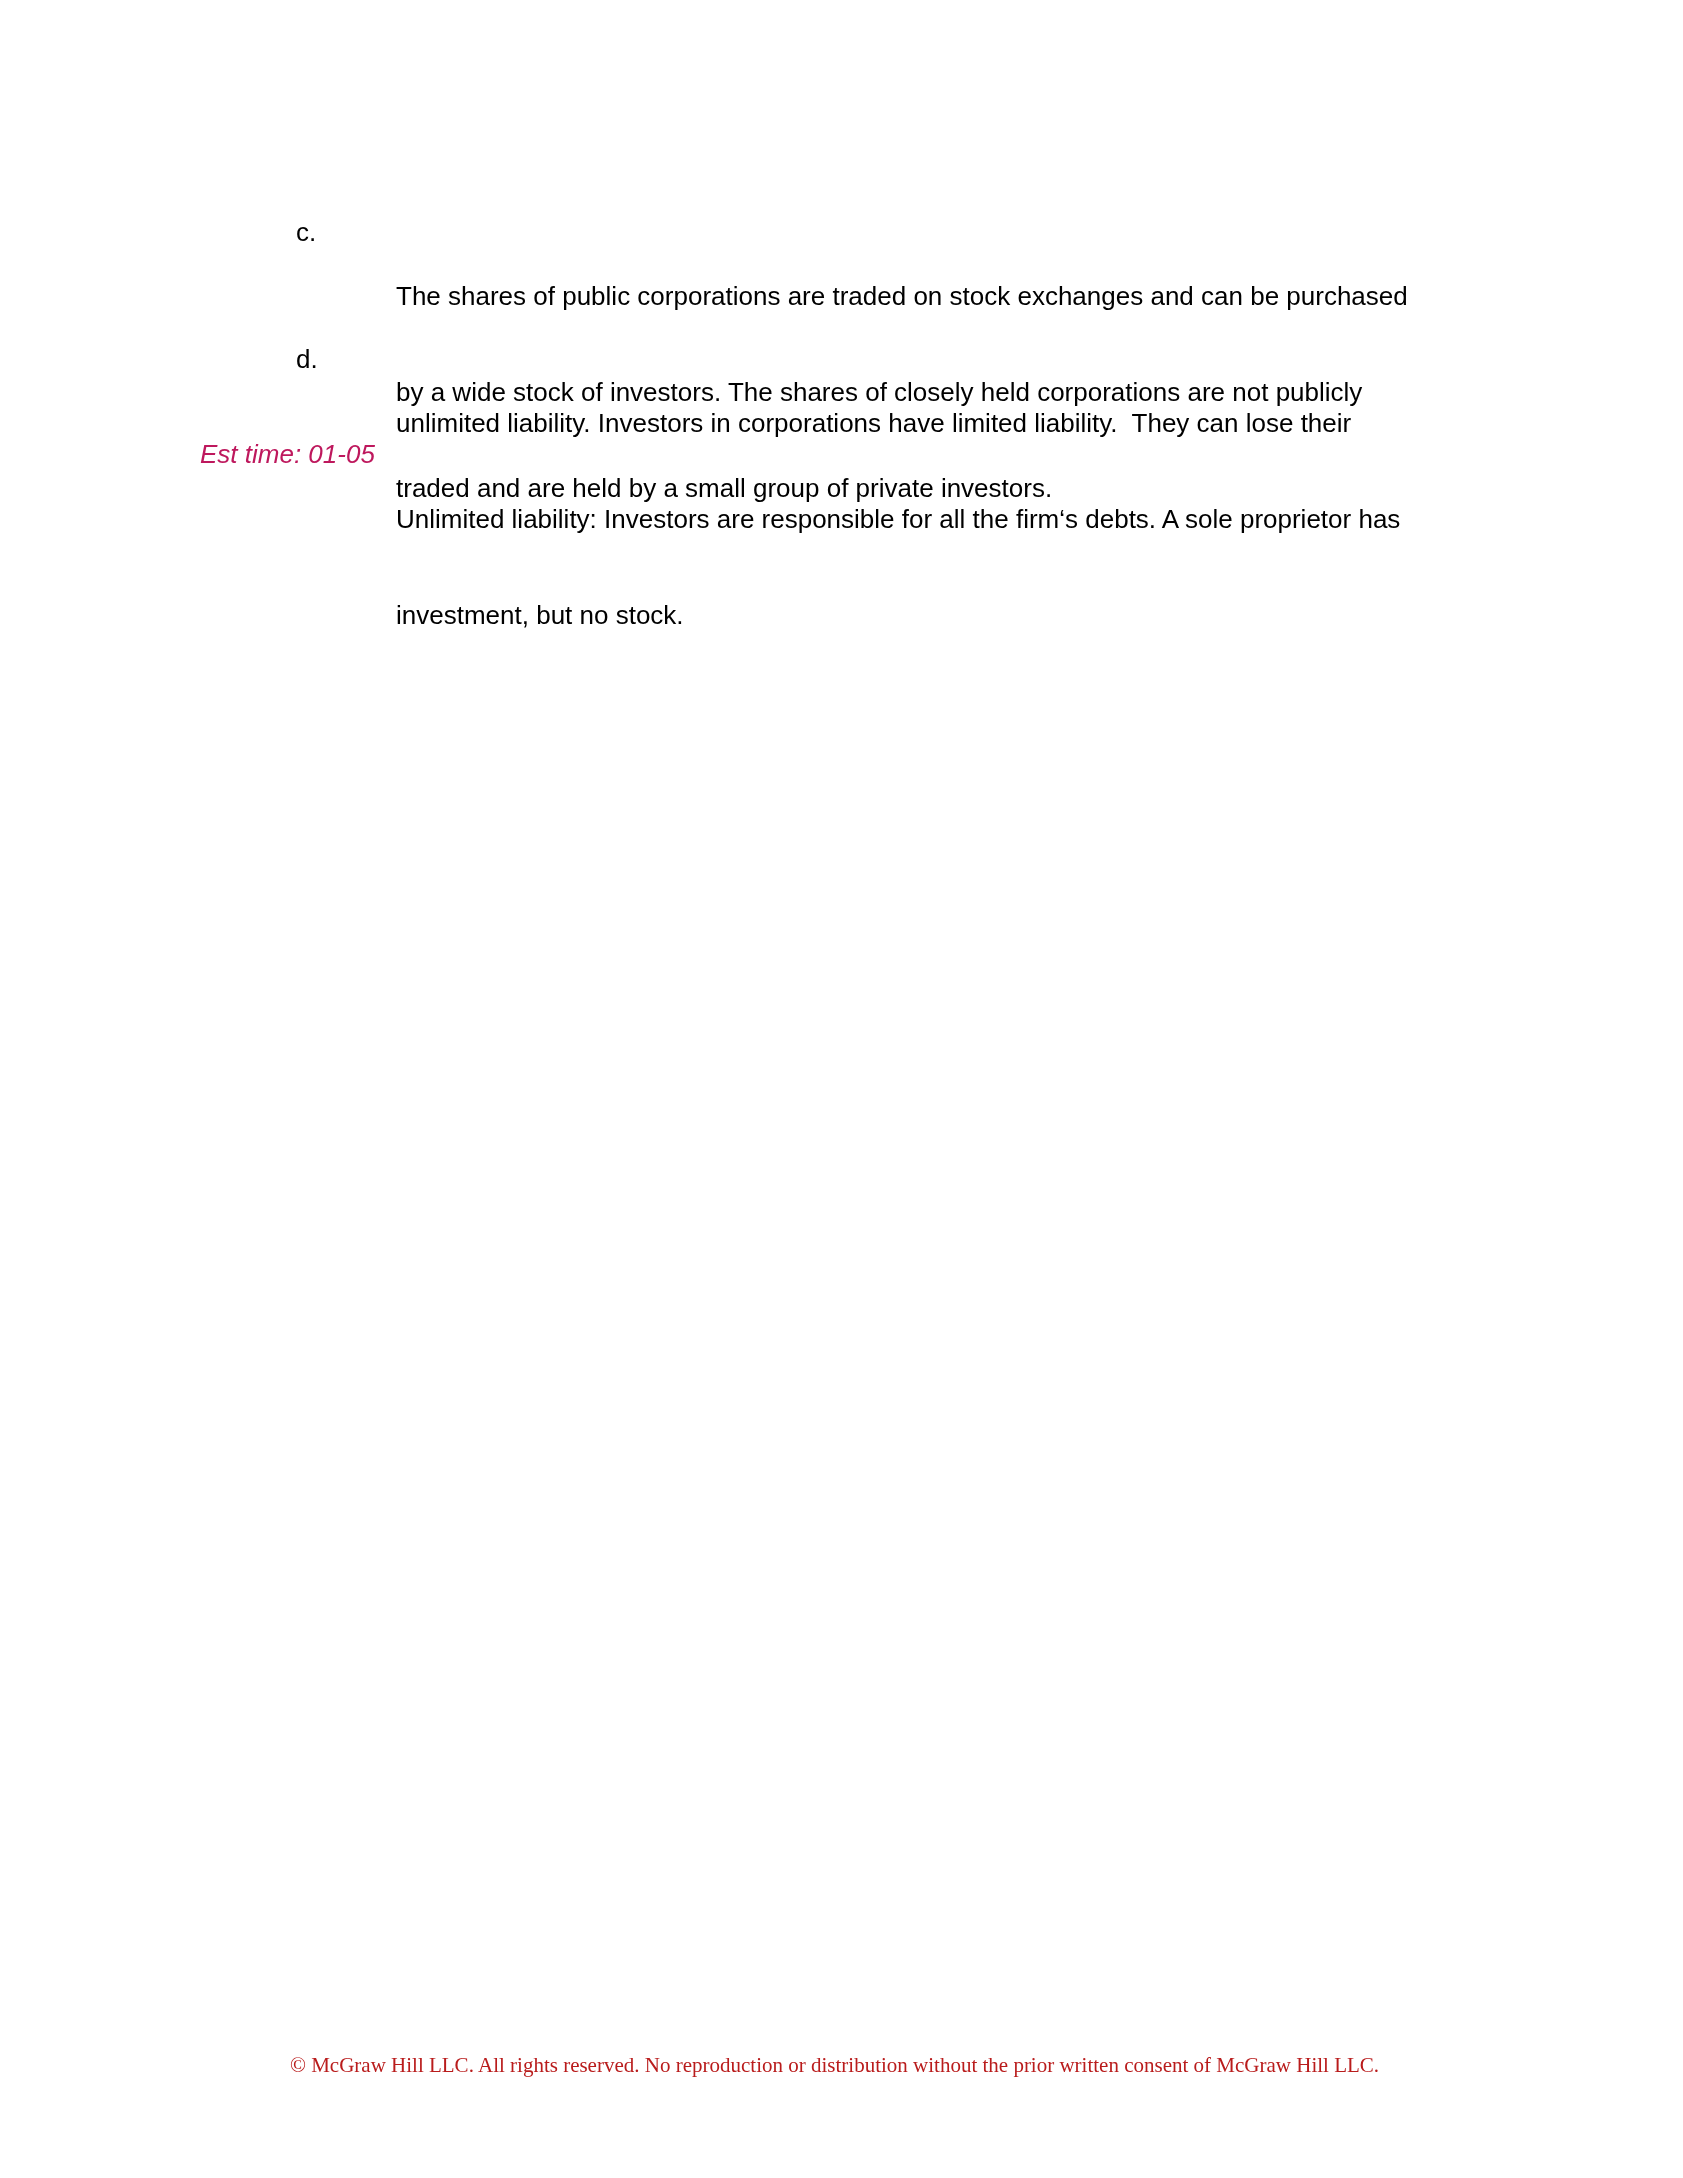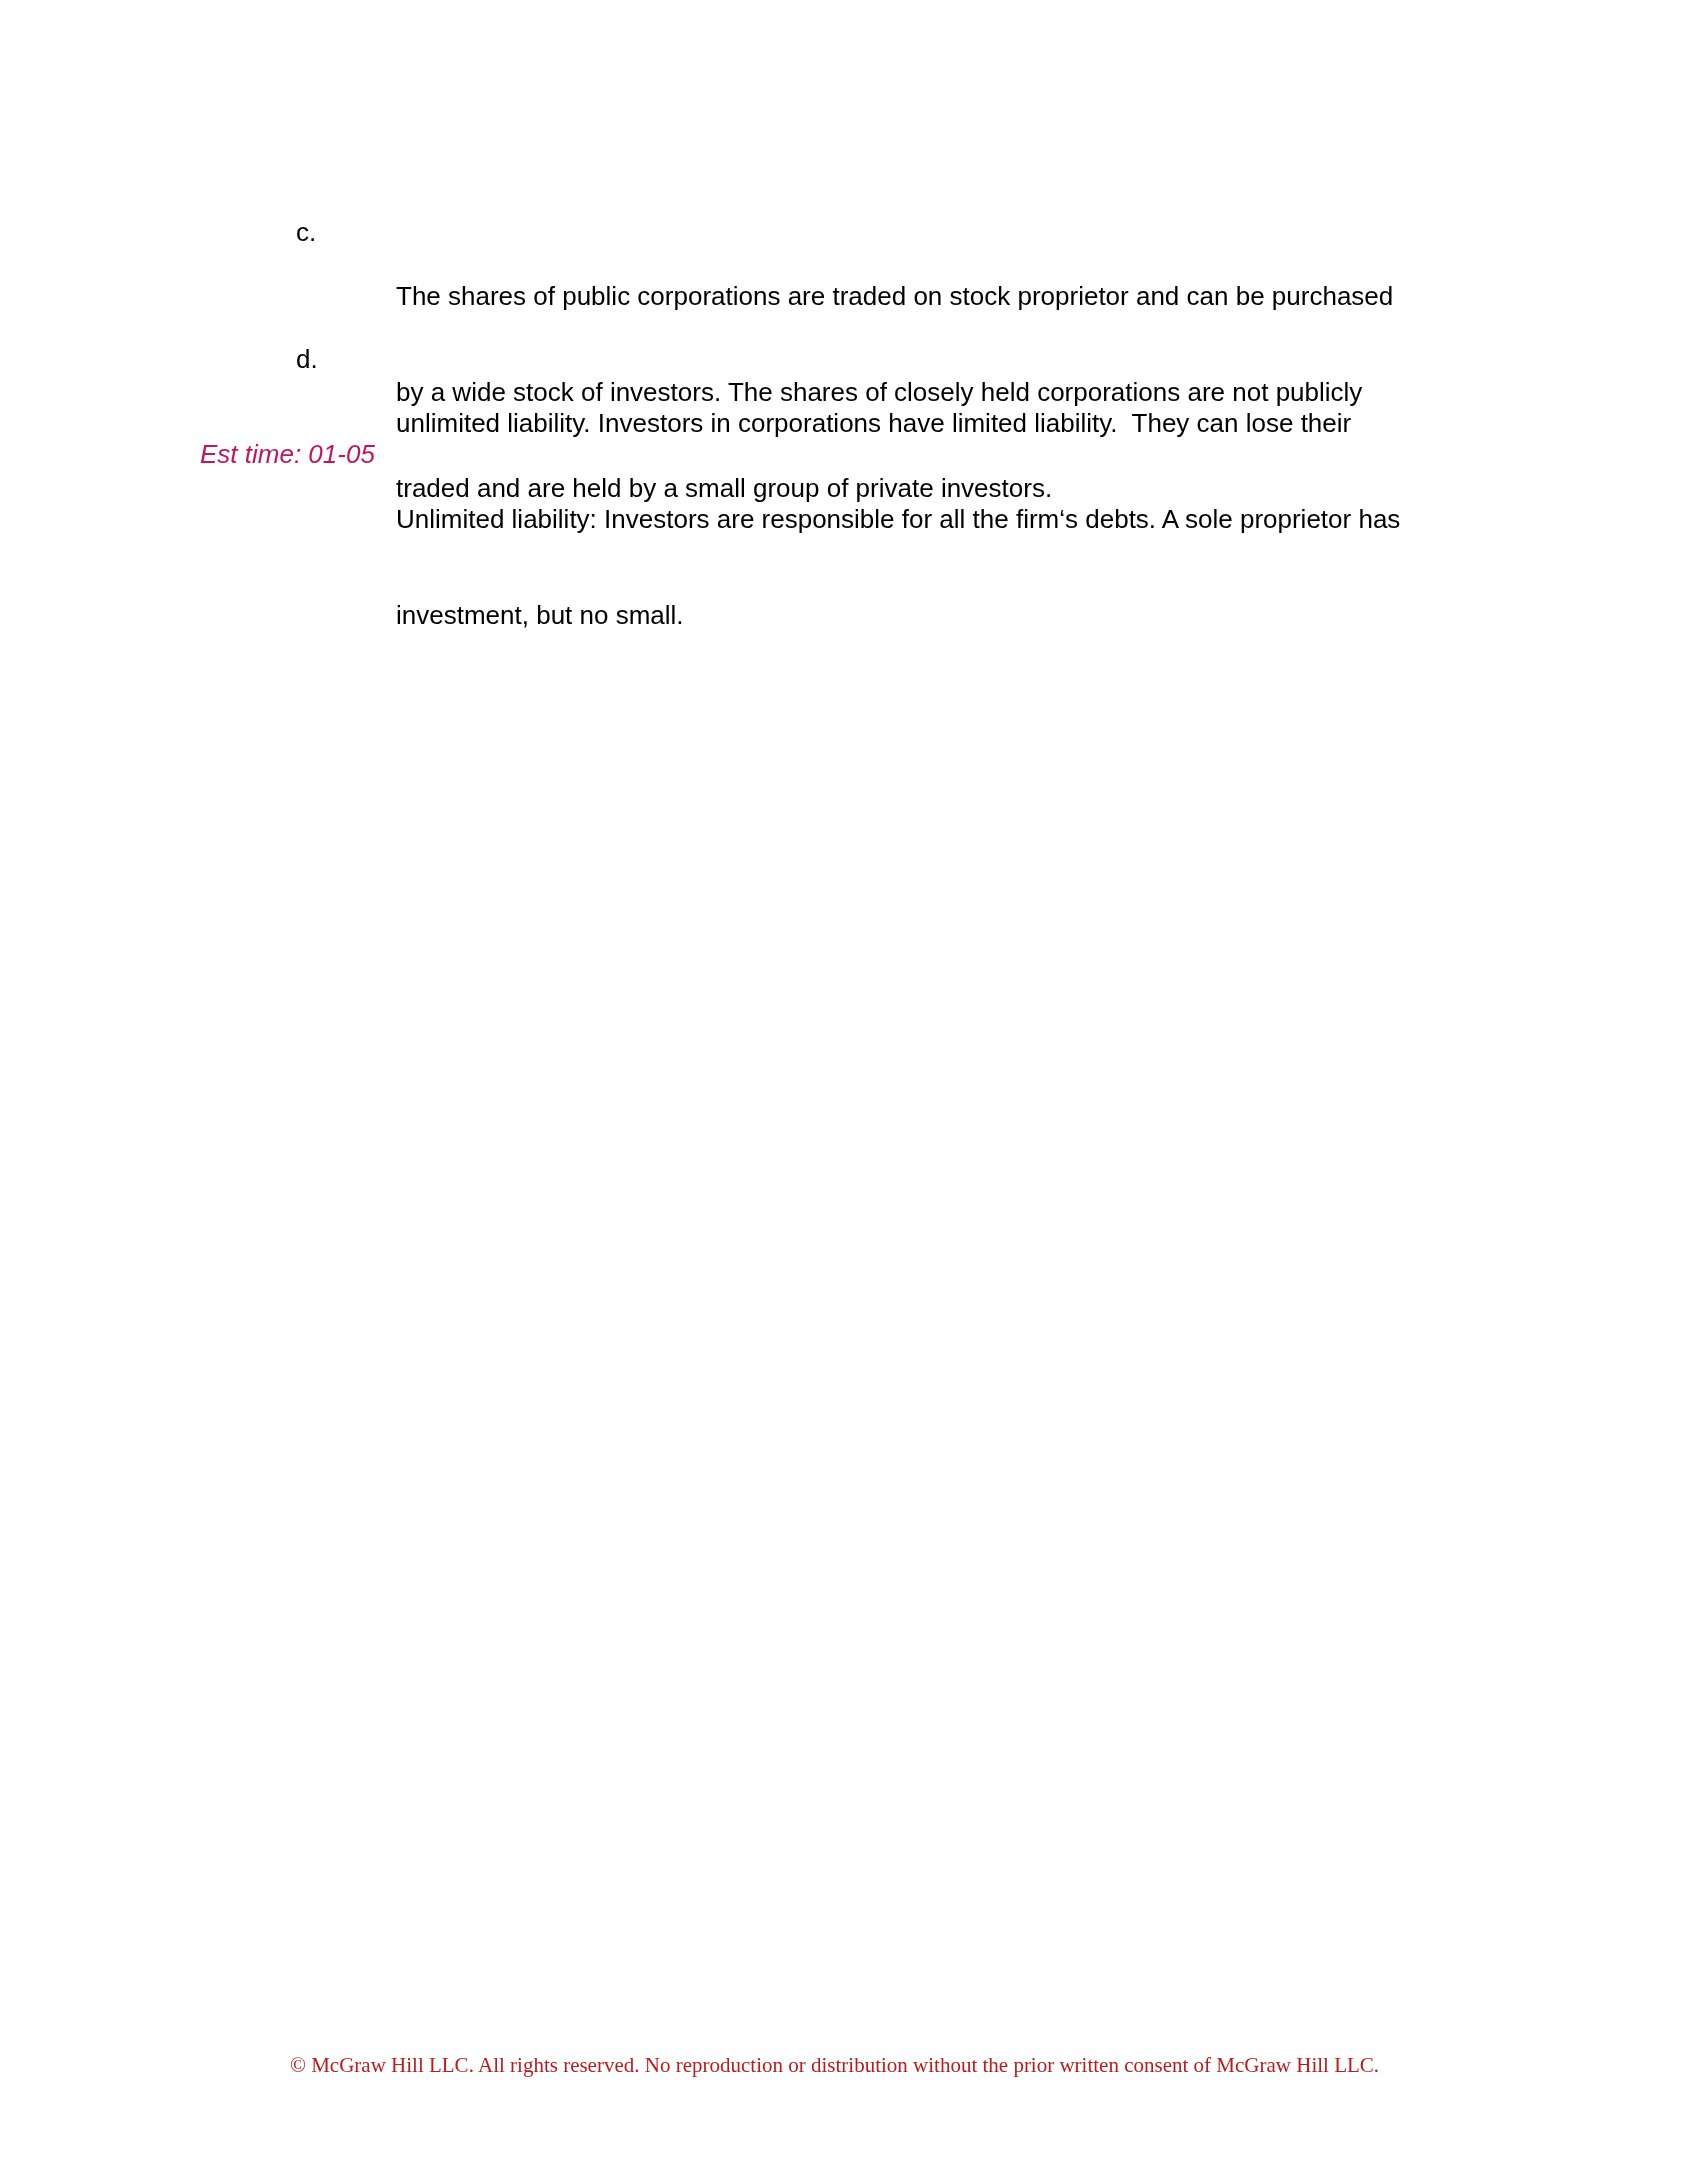--- a/index.html
+++ b/index.html
@@ -72,32 +72,32 @@
     .footer span { position: relative; left: -7px; }
   </style>
 </head>
 <body>
 
 <div class="page">
 
   <div class="item" id="item-c">
     <span class="item-label">c.</span>
     <div class="item-text">
-      <span class="line">The shares of public corporations are traded on stock proprietor and can be purchased</span>
+      <span class="line">The shares of public corporations are traded on stock exchanges and can be purchased</span>
       <span class="line">by a wide stock of investors. The shares of closely held corporations are not publicly</span>
       <span class="line">traded and are held by a small group of private investors.</span>
     </div>
   </div>
 
   <div class="item" id="item-d">
     <span class="item-label">d.</span>
     <div class="item-text">
       <span class="line">unlimited liability. Investors in corporations have limited liability.  They can lose their</span>
       <span class="line">Unlimited liability: Investors are responsible for all the firm‘s debts. A sole proprietor has</span>
-      <span class="line">investment, but no small.</span>
+      <span class="line">investment, but no stock.</span>
     </div>
   </div>
 
   <div class="est-time">Est time: 01-05</div>
 
   <div class="footer">
     <span>© McGraw Hill LLC. All rights reserved. No reproduction or distribution without the prior written consent of McGraw Hill LLC.</span>
   </div>
 
 </div>

